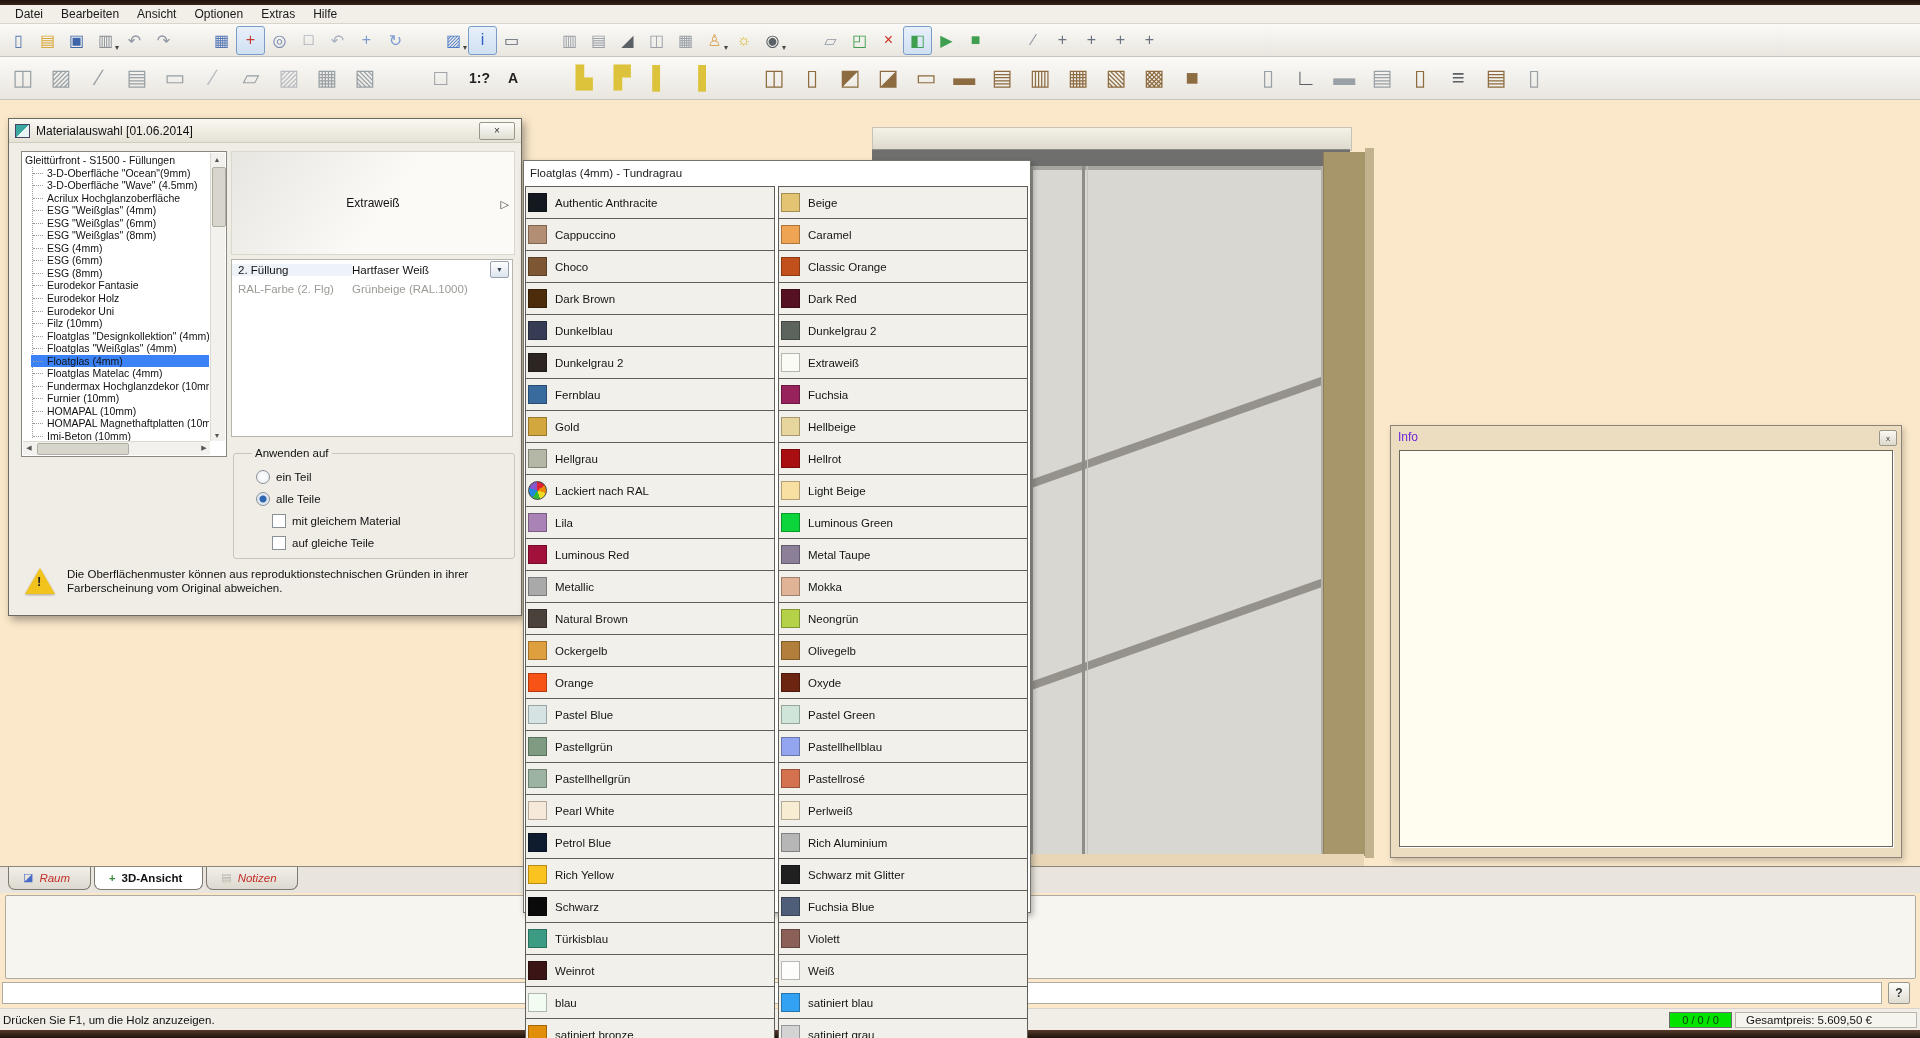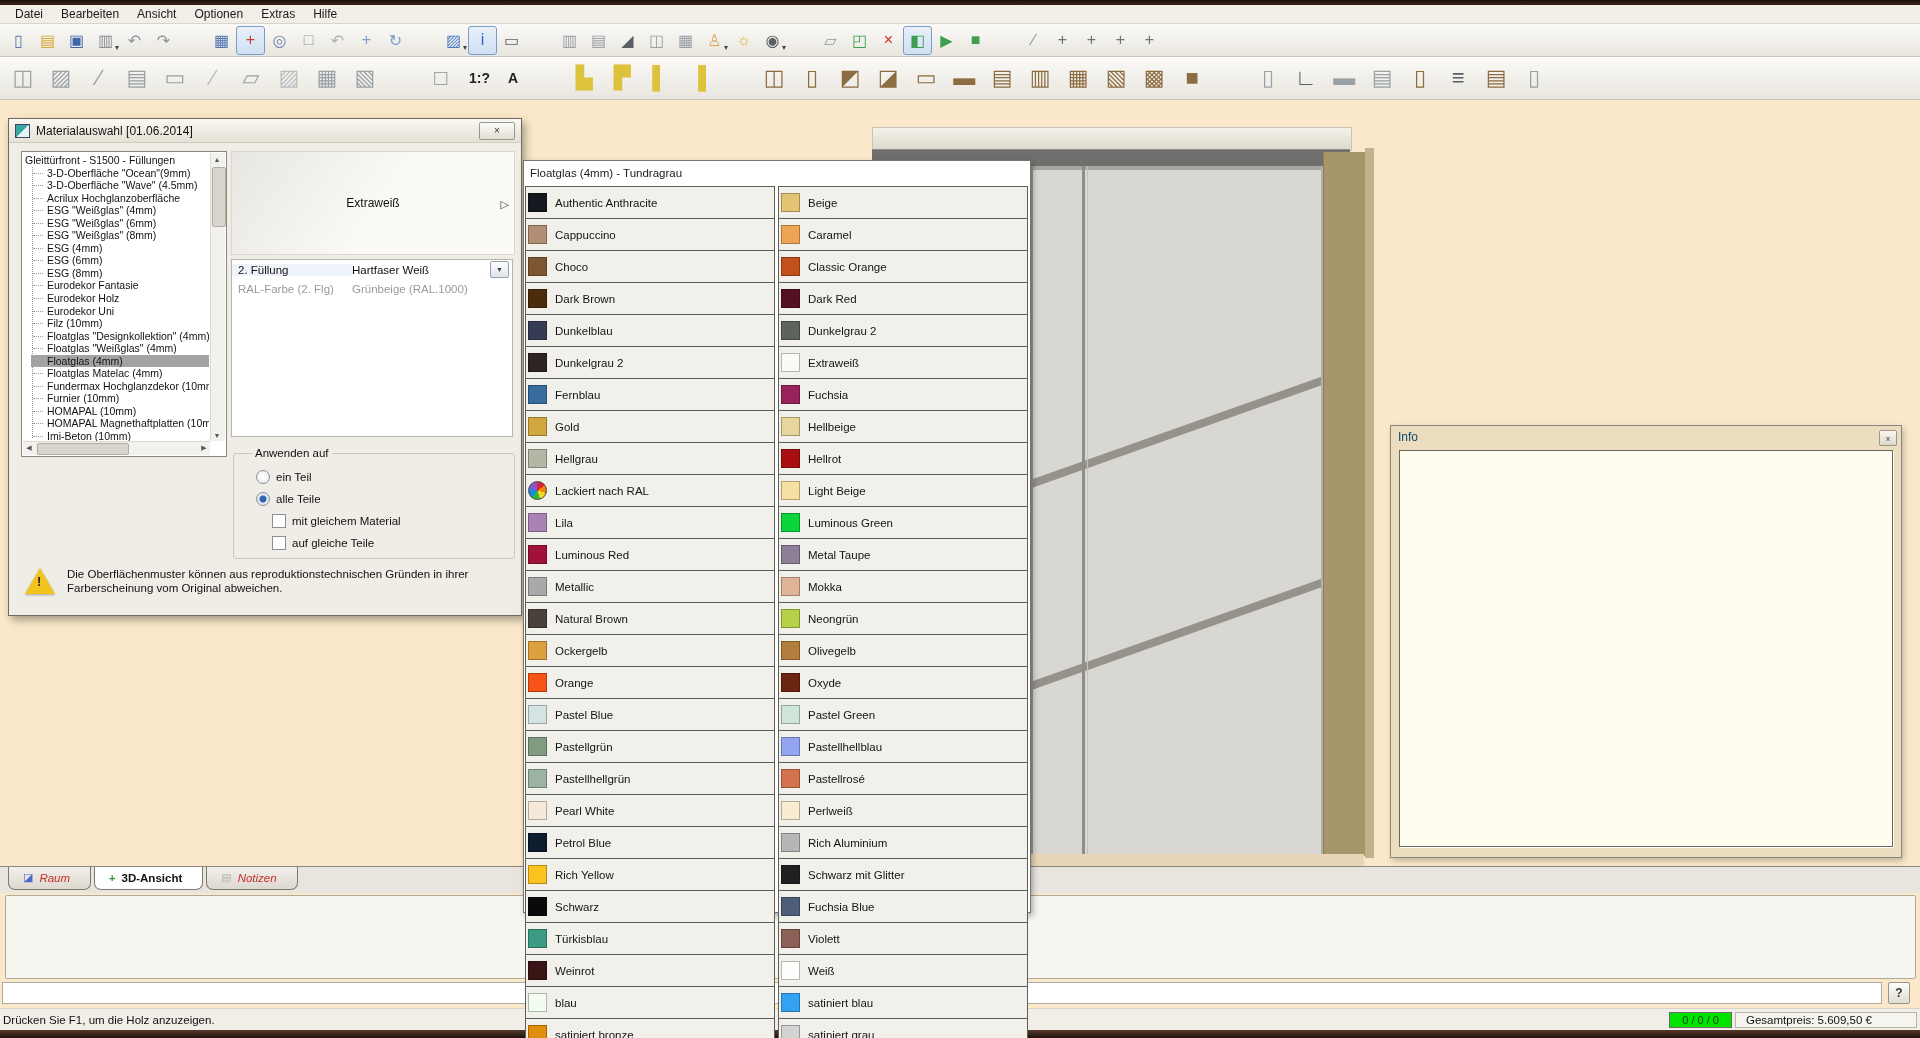--- a/index.html
+++ b/index.html
@@ -51,21 +51,21 @@
   .dlg-icon{width:13px;height:12px;background:linear-gradient(135deg,#3aa8a0 50%,#e8f4f2 50%);border:1px solid #446}
   .dlg-close{margin-left:auto;width:34px;height:16px;border:1px solid #9a968a;border-radius:2px;
              background:linear-gradient(#fdfdfb,#e0ddd2);font-size:10px;display:flex;align-items:center;justify-content:center;color:#333}
   .treebox{left:12px;top:32px;width:204px;height:304px;background:#fff;border:1px solid #8a877c}
   .tree{position:absolute;left:3px;top:2px;right:17px;bottom:15px;overflow:hidden;font-size:10.5px;line-height:12.55px;white-space:nowrap}
   .tree-root{font-size:10.5px}
   .tree-items{position:relative;padding-left:6px}
   .tree-items::before{content:"";position:absolute;left:7px;top:0;bottom:5px;border-left:1px dotted #9a9a9a}
   .tree-item{position:relative;padding-left:16px}
   .tree-item::before{content:"";position:absolute;left:2px;top:6px;width:10px;border-top:1px dotted #9a9a9a}
-  .tree-item[data-state="selected"]{background:#a3a3a3}
+  .tree-item[data-state="selected"]{background:#3b82f6}
   .vscroll{position:absolute;right:1px;top:1px;width:14px;bottom:15px;background:#f2f1ee;border-left:1px solid #dcd9d0}
   .vthumb{position:absolute;left:1px;top:14px;width:12px;height:58px;background:#d8d5cc;border:1px solid #b0ada2;border-radius:2px}
   .sarrow{position:absolute;width:12px;height:12px;font-size:7px;color:#555;display:flex;align-items:center;justify-content:center}
   .hscroll{position:absolute;left:1px;bottom:1px;height:13px;right:16px;background:#f2f1ee;border-top:1px solid #dcd9d0}
   .hthumb{position:absolute;left:14px;top:1px;width:90px;height:10px;background:#d8d5cc;border:1px solid #b0ada2;border-radius:2px}
   .preview{left:222px;top:32px;width:282px;height:102px;border:1px solid #dad7cd;
            background:linear-gradient(125deg,#e7e6e1 0%,#fbfaf7 55%);display:flex;align-items:center}
   .preview-label{flex:1;text-align:center;font-size:12px}
   .preview-arrow{position:absolute;right:5px;top:46px;font-size:11px;color:#333}
   .props{left:222px;top:140px;width:282px;height:178px;background:#fff;border:1px solid #b8b5ab;font-size:11.5px;box-sizing:border-box}
@@ -99,21 +99,21 @@
   .ccell.left{margin-right:3px}
   .ccell[data-state="active"]{background:#fcfbf5;border-color:#97948c;box-shadow:inset 0 0 0 1px #fff}
   .sw{width:19px;height:19px;margin:0 8px 0 2px;border:1px solid rgba(0,0,0,.28);box-sizing:border-box;flex:none}
   .sw[data-kind="wheel"]{border-radius:50%;background:conic-gradient(#d23 0 15%,#e80 15% 30%,#ed2 30% 45%,#3b3 45% 60%,#28d 60% 80%,#85c 80% 100%);border:1px solid #444}
   .sw[data-kind="glitter"]{background-image:radial-gradient(#555 8%,transparent 9%),radial-gradient(#666 8%,transparent 9%);background-size:5px 5px,7px 7px}
   .cname{font-size:11.5px;color:#141414}
 
   
   .info{left:1390px;top:425px;width:512px;height:433px;background:#ecdcc0;border:1px solid #8a8578;
         box-shadow:2px 3px 6px rgba(0,0,0,.22);z-index:5;box-sizing:border-box}
-  .info-title{height:22px;display:flex;align-items:center;padding:0 7px;font-size:12px;color:#0c4a6e}
+  .info-title{height:22px;display:flex;align-items:center;padding:0 7px;font-size:12px;color:#6d28d9}
   .info-close{position:absolute;right:4px;top:4px;width:16px;height:14px;border:1px solid #9a968a;border-radius:2px;
               background:linear-gradient(#faf8f2,#ddd8cb);font-size:8px;display:flex;align-items:center;justify-content:center;color:#333}
   .info-body{position:absolute;left:8px;right:8px;top:24px;bottom:10px;background:#fffdf0;
              border:1px solid #6a675e;box-shadow:1px 1px 0 #fff}
 
   
   .tabbar{left:0;top:866px;width:100%;height:27px;background:#e9e5de;border-top:1px solid #8a877c;
           display:flex;align-items:flex-start;padding-left:8px;box-sizing:border-box;z-index:2}
   .tab{display:flex;align-items:center;gap:6px;font-size:11.5px;padding:4px 20px 5px 14px;margin-right:3px;
        background:linear-gradient(#f2efe9,#ddd9d0);border:1px solid #7c796e;border-top:none;

